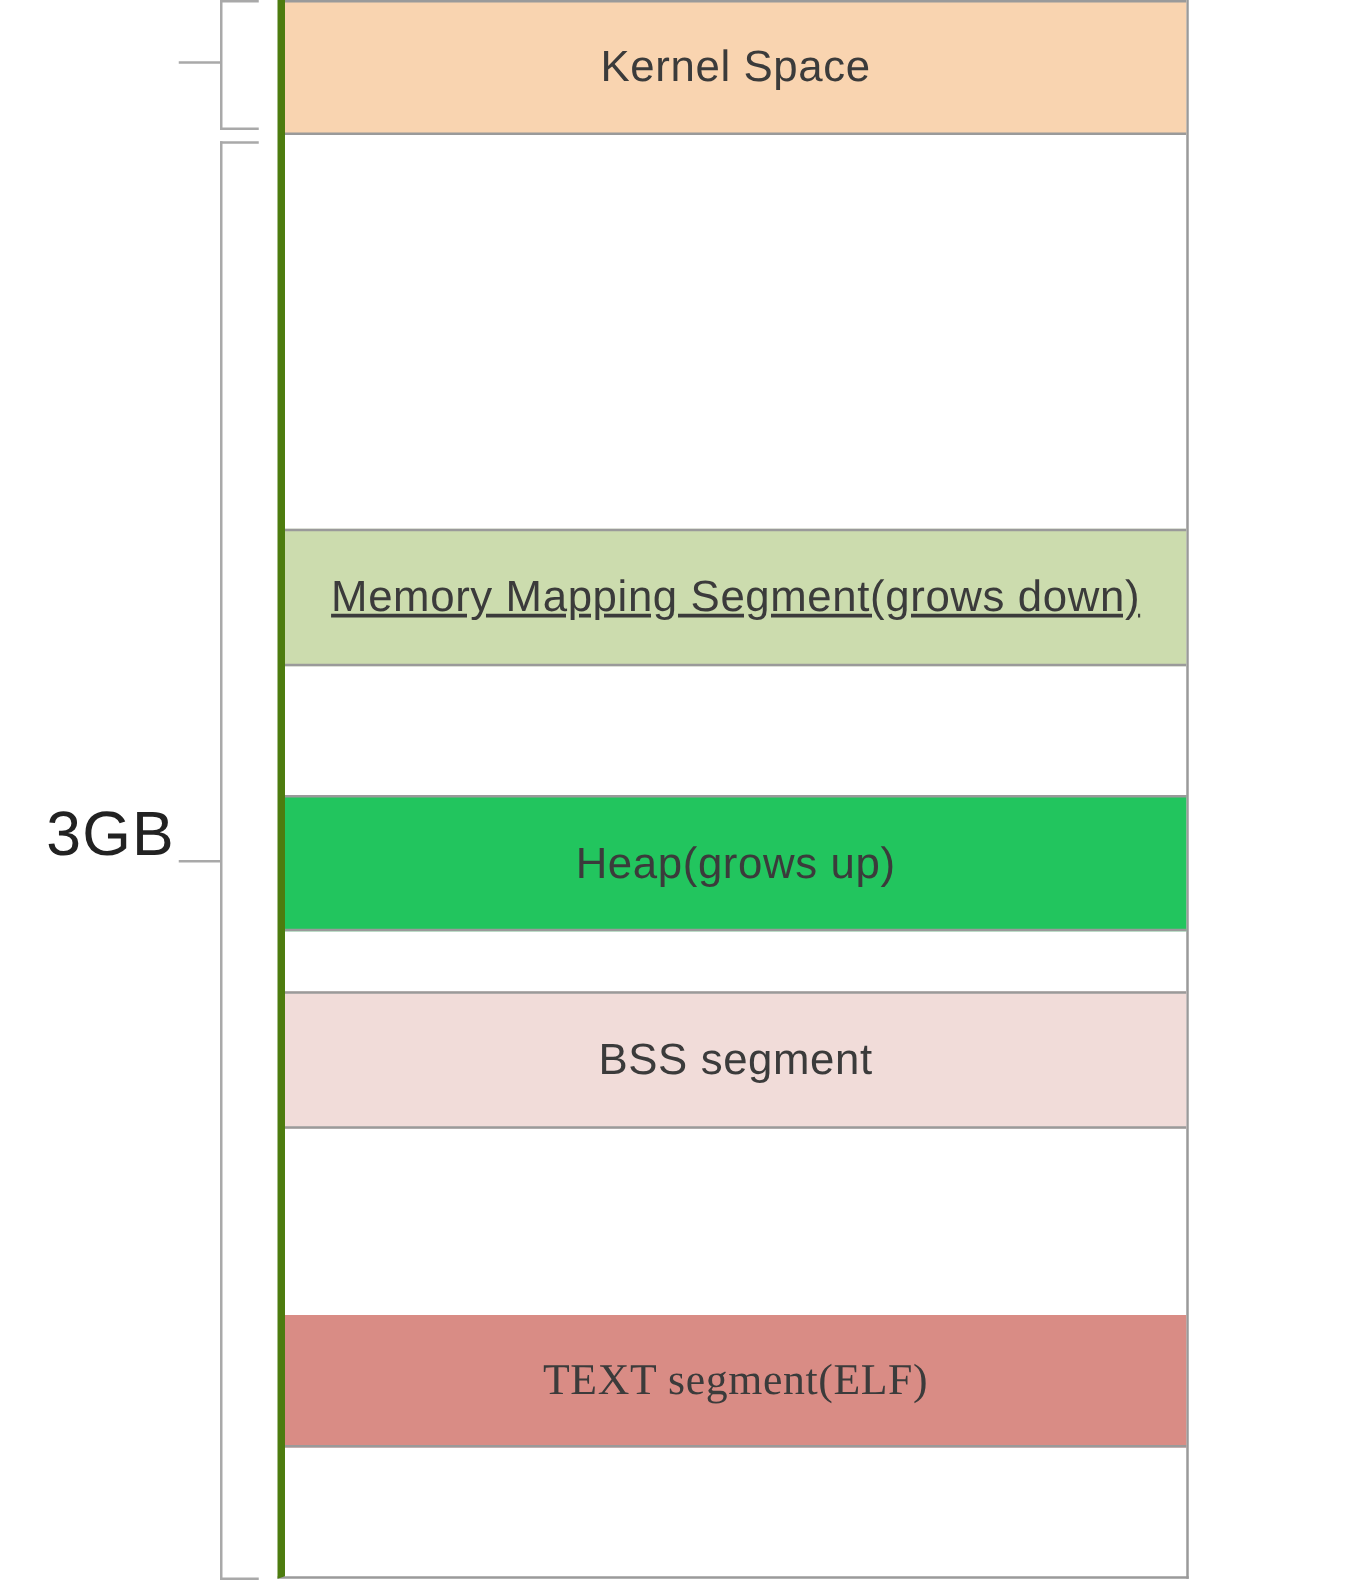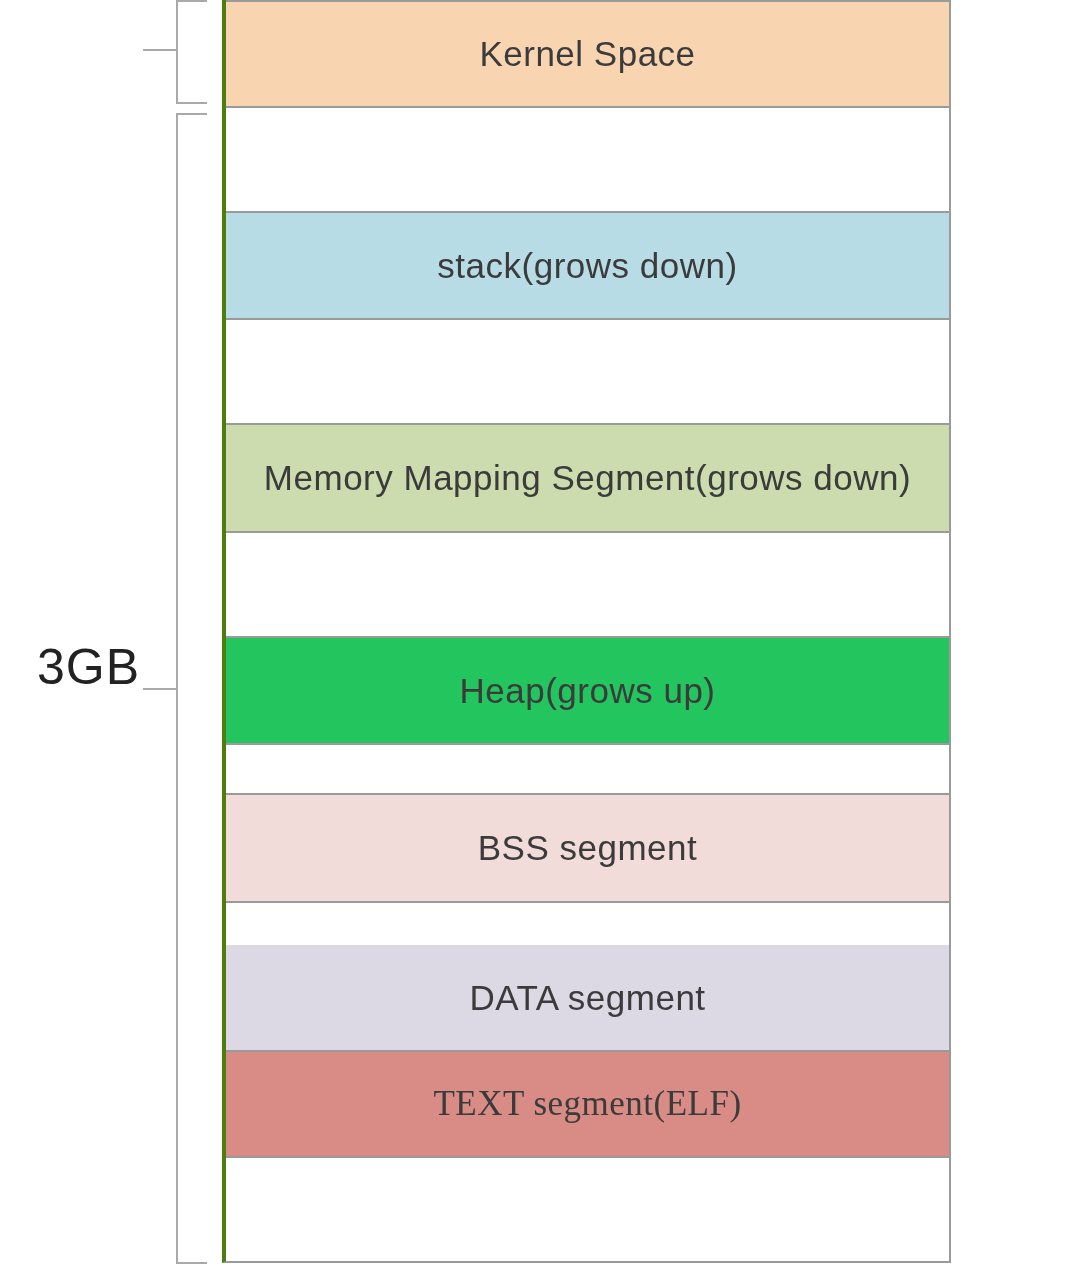--- a/index.html
+++ b/index.html
@@ -56,21 +56,21 @@
   .bracket.b3 { top: 113px; height: 1151px; }
 
   
   .column {
     position: absolute;
     left: 222px;
     top: 0;
     width: 729px;
     height: 1263px;
     box-sizing: border-box;
-    border-left: 4px solid #4d7c0f;
+    border-left: 6px solid #4d7c0f;
     border-right: 2px solid #9a9a9a;
     border-bottom: 2px solid #9a9a9a;
     background: #ffffff;
   }
   .segment {
     position: absolute;
     left: 0;
     right: 0;
     box-sizing: border-box;
     border-top: 2px solid #9a9a9a;
@@ -103,26 +103,24 @@
   <div class="tick t1"></div>
   <div class="tick t3"></div>
 
   <div class="bracket b1"></div>
   <div class="bracket b3"></div>
 
   <div class="column">
 
     <div class="segment seg-kernel" style="background-color: rgb(249, 212, 176);">Kernel Space</div>
 
-    <div class="segment seg-stack" style="background-color: rgb(183, 220, 230);">stack(grows down)</div>
 
-    <div class="segment seg-mmap" style="background-color: rgb(204, 220, 174);">Memory Mapping Segment(grows down)</div>
+    <div class="segment seg-mmap" style="background-color: rgb(204, 220, 174); text-decoration: underline;">Memory Mapping Segment(grows down)</div>
 
     <div class="segment seg-heap" style="background-color: #22c55e;">Heap(grows up)</div>
 
     <div class="segment seg-bss" style="background-color: rgb(241, 220, 217);">BSS segment</div>
 
-    <div class="segment seg-data no-top" style="background-color: rgb(220, 216, 228);">DATA segment</div>
 
     <div class="segment seg-text no-top" style="background-color: rgb(217, 140, 133);">TEXT segment(ELF)</div>
 
   </div>
 </div>
 
 </body></html>

